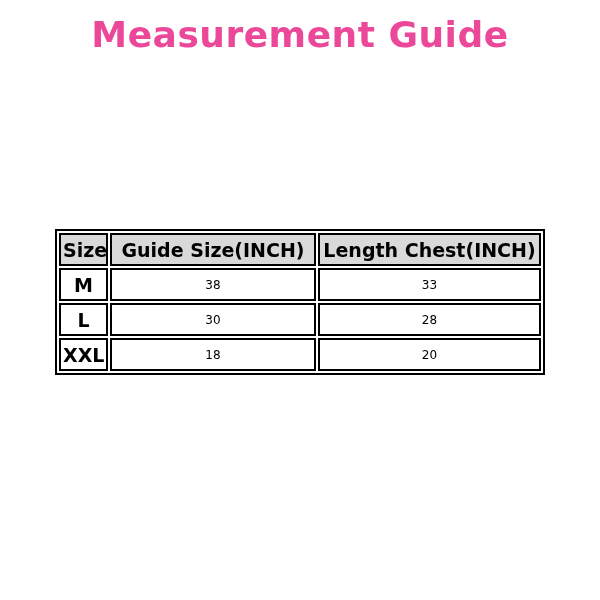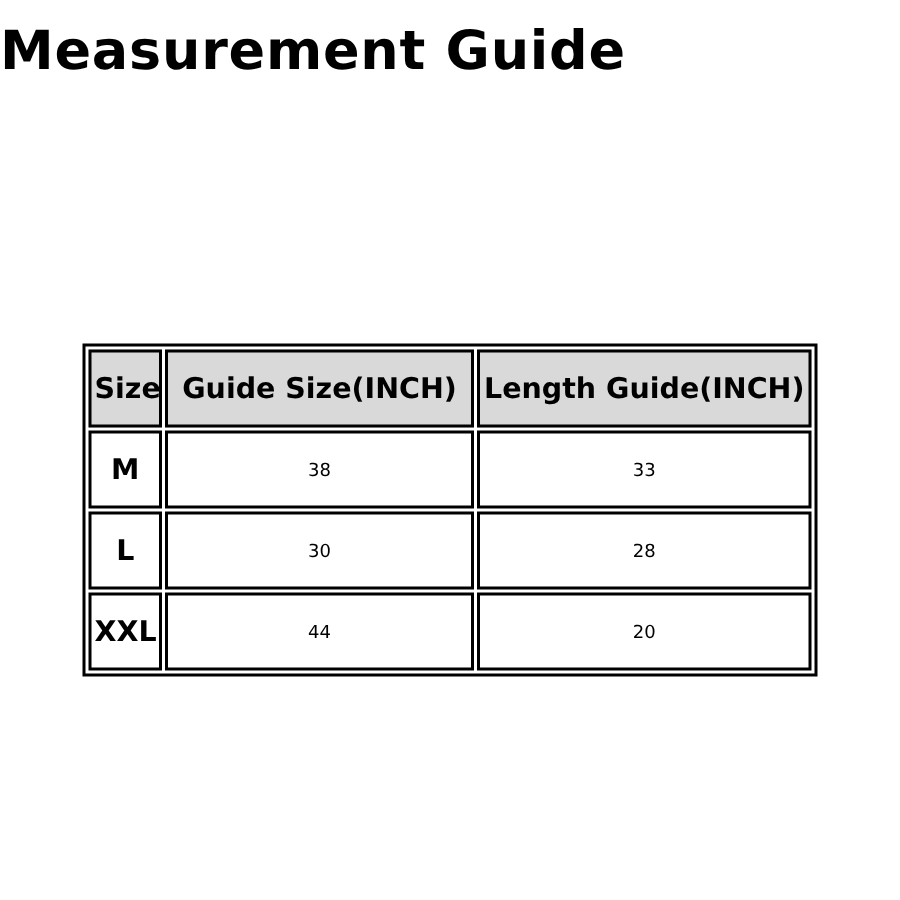--- a/index.html
+++ b/index.html
@@ -13,25 +13,25 @@
     font-family: "DejaVu Sans", "Liberation Sans", sans-serif;
     color: #000000;
     position: relative;
     overflow: hidden;
   }
   .title {
     position: absolute;
     top: 14px;
     left: 0;
     width: 600px;
-    text-align: left;
+    text-align: center;
     font-size: 36px;
     font-weight: bold;
     letter-spacing: 0.5px;
-    color: #000000;
+    color: #ec4899;
     margin: 0;
   }
   .table-wrap {
     position: absolute;
     top: 229px;
     left: 0;
     width: 600px;
     display: flex;
     justify-content: center;
   }
@@ -45,21 +45,21 @@
   }
   table.size-chart col.c-size   { width: 49px;  }
   table.size-chart col.c-chest  { width: 206px; }
   table.size-chart col.c-length { width: 223px; }
   table.size-chart th,
   table.size-chart td {
     border: 2px solid #000000;
     text-align: center;
     vertical-align: middle;
     box-sizing: border-box;
-    padding: 13px 2px;
+    padding: 3px 2px;
     height: 33px;
     overflow: hidden;
     white-space: nowrap;
   }
   table.size-chart th {
     background: #d9d9d9;
     font-weight: bold;
     font-size: 19px;
   }
   table.size-chart td {
@@ -81,34 +81,34 @@
   <table class="size-chart">
     <colgroup>
       <col class="c-size">
       <col class="c-chest">
       <col class="c-length">
     </colgroup>
     <thead>
       <tr>
         <th>Size</th>
         <th>Guide Size(INCH)</th>
-        <th>Length Guide(INCH)</th>
+        <th>Length Chest(INCH)</th>
       </tr>
     </thead>
     <tbody>
       <tr>
         <td class="size-cell">M</td>
         <td>38</td>
         <td>33</td>
       </tr>
       <tr>
         <td class="size-cell">L</td>
         <td>30</td>
         <td>28</td>
       </tr>
       <tr>
         <td class="size-cell">XXL</td>
-        <td>44</td>
+        <td>18</td>
         <td>20</td>
       </tr>
     </tbody>
   </table>
 </div>
 
 </body></html>

